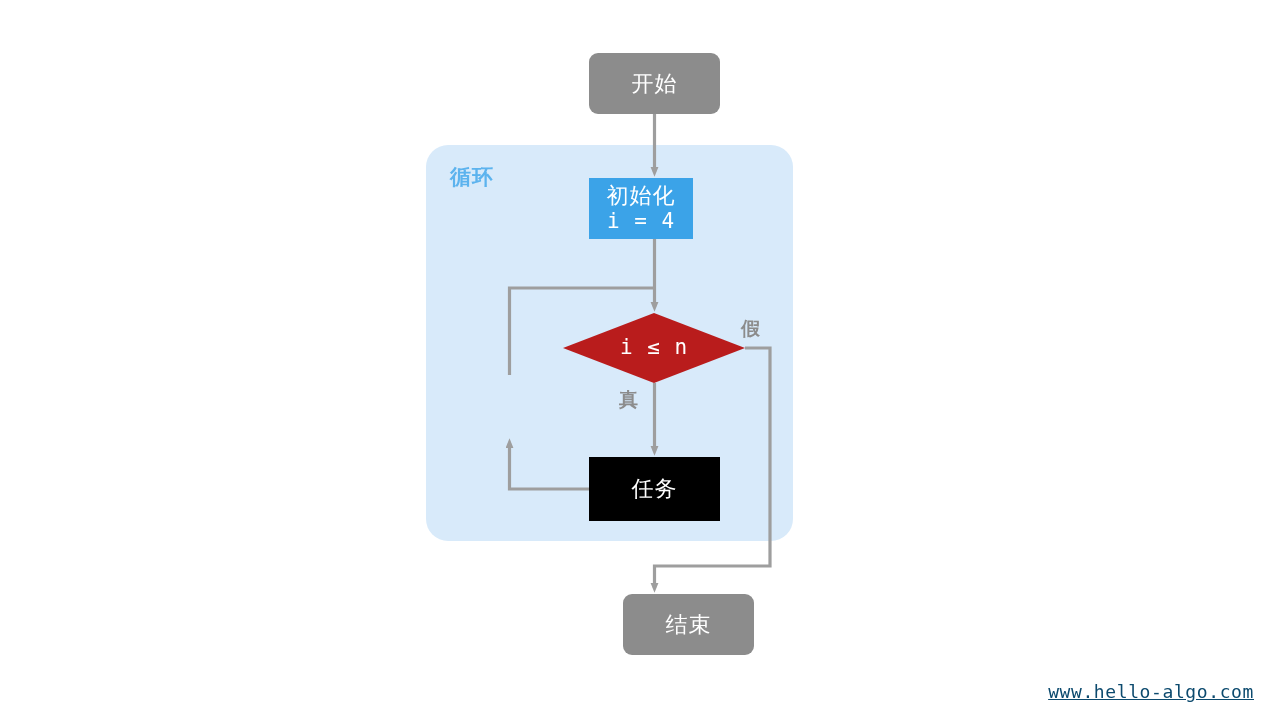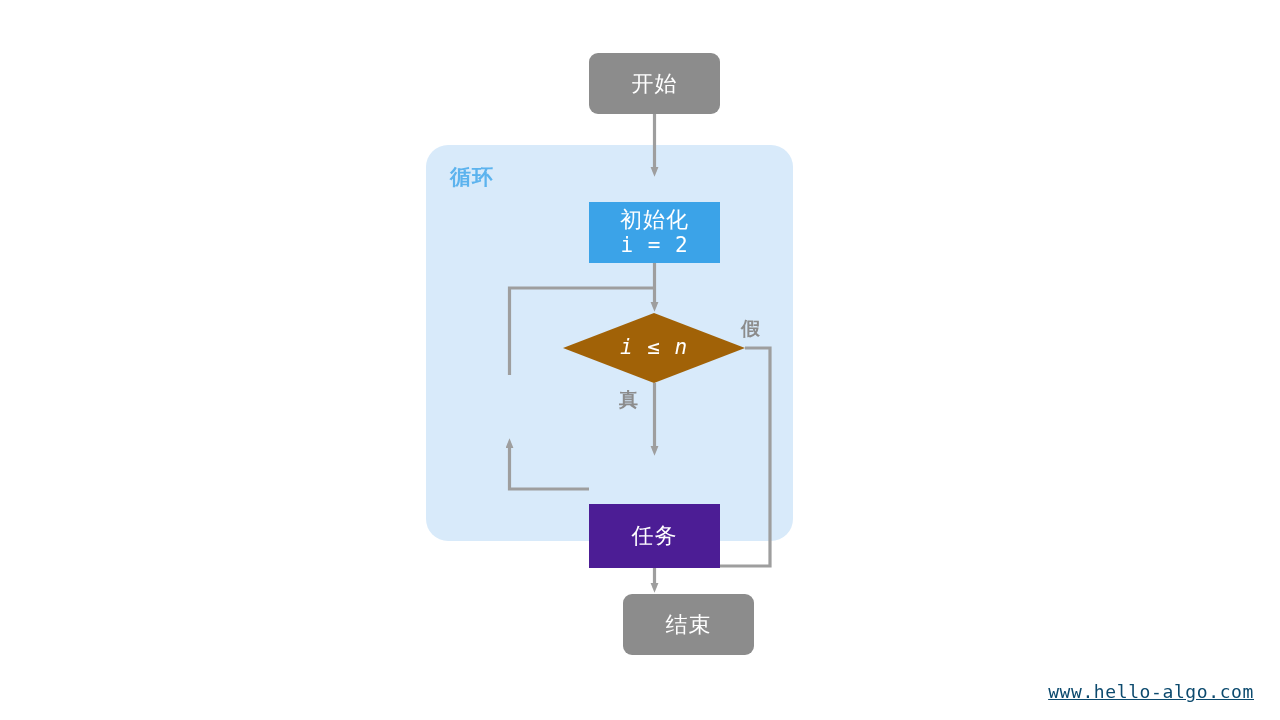--- a/index.html
+++ b/index.html
@@ -82,50 +82,47 @@
     background: #8c8c8c;
     border-radius: 9px;
     text-align: center;
   }
   .node-start { left: 589px; top: 53px; }
   .node-end   { left: 623px; top: 594px; }
 
   .node-init {
     left: 589px;
     top: 178px;
-    width: 131px;
+    width: 104px;
     height: 61px;
     background: #3ba3e8;
-    margin-top: 24px;
   }
   .node-update {
     left: 444px;
     top: 375px;
     width: 131px;
     height: 62px;
     background: #3ba3e8;
   }
   .node-task {
     left: 589px;
     top: 457px;
     width: 131px;
     height: 64px;
-    background: #4c1d95;
-    margin-top: 47px;
+    background: #000000;
   }
 
   
   .node-cond {
     left: 563px;
     top: 313px;
     width: 182px;
     height: 70px;
-    background: #a16207;
+    background: #b91c1c;
     clip-path: polygon(50% 0%, 100% 50%, 50% 100%, 0% 50%);
-    font-style: italic;
   }
 
   
   .branch-label {
     position: absolute;
     font-size: 19px;
     font-weight: bold;
     color: #8c8c8c;
     line-height: 1;
     letter-spacing: 1px;
@@ -172,21 +169,21 @@
 
     <path d="M745,348 L770,348 L770,566 L654.5,566 L654.5,588" fill="none" stroke="#9e9e9e" stroke-width="3.2" stroke-linejoin="miter" marker-end="url(#arrow)"></path>
   </svg>
 
   <div class="node node-start">
     <span class="cn">开始</span>
   </div>
 
   <div class="node node-init">
     <span class="cn">初始化</span>
-    <span class="code">i = 2</span>
+    <span class="code">i = 4</span>
   </div>
 
   <div class="node node-cond">
     <span class="code">i ≤ n</span>
   </div>
 
 
   <div class="node node-task">
     <span class="cn">任务</span>
   </div>

